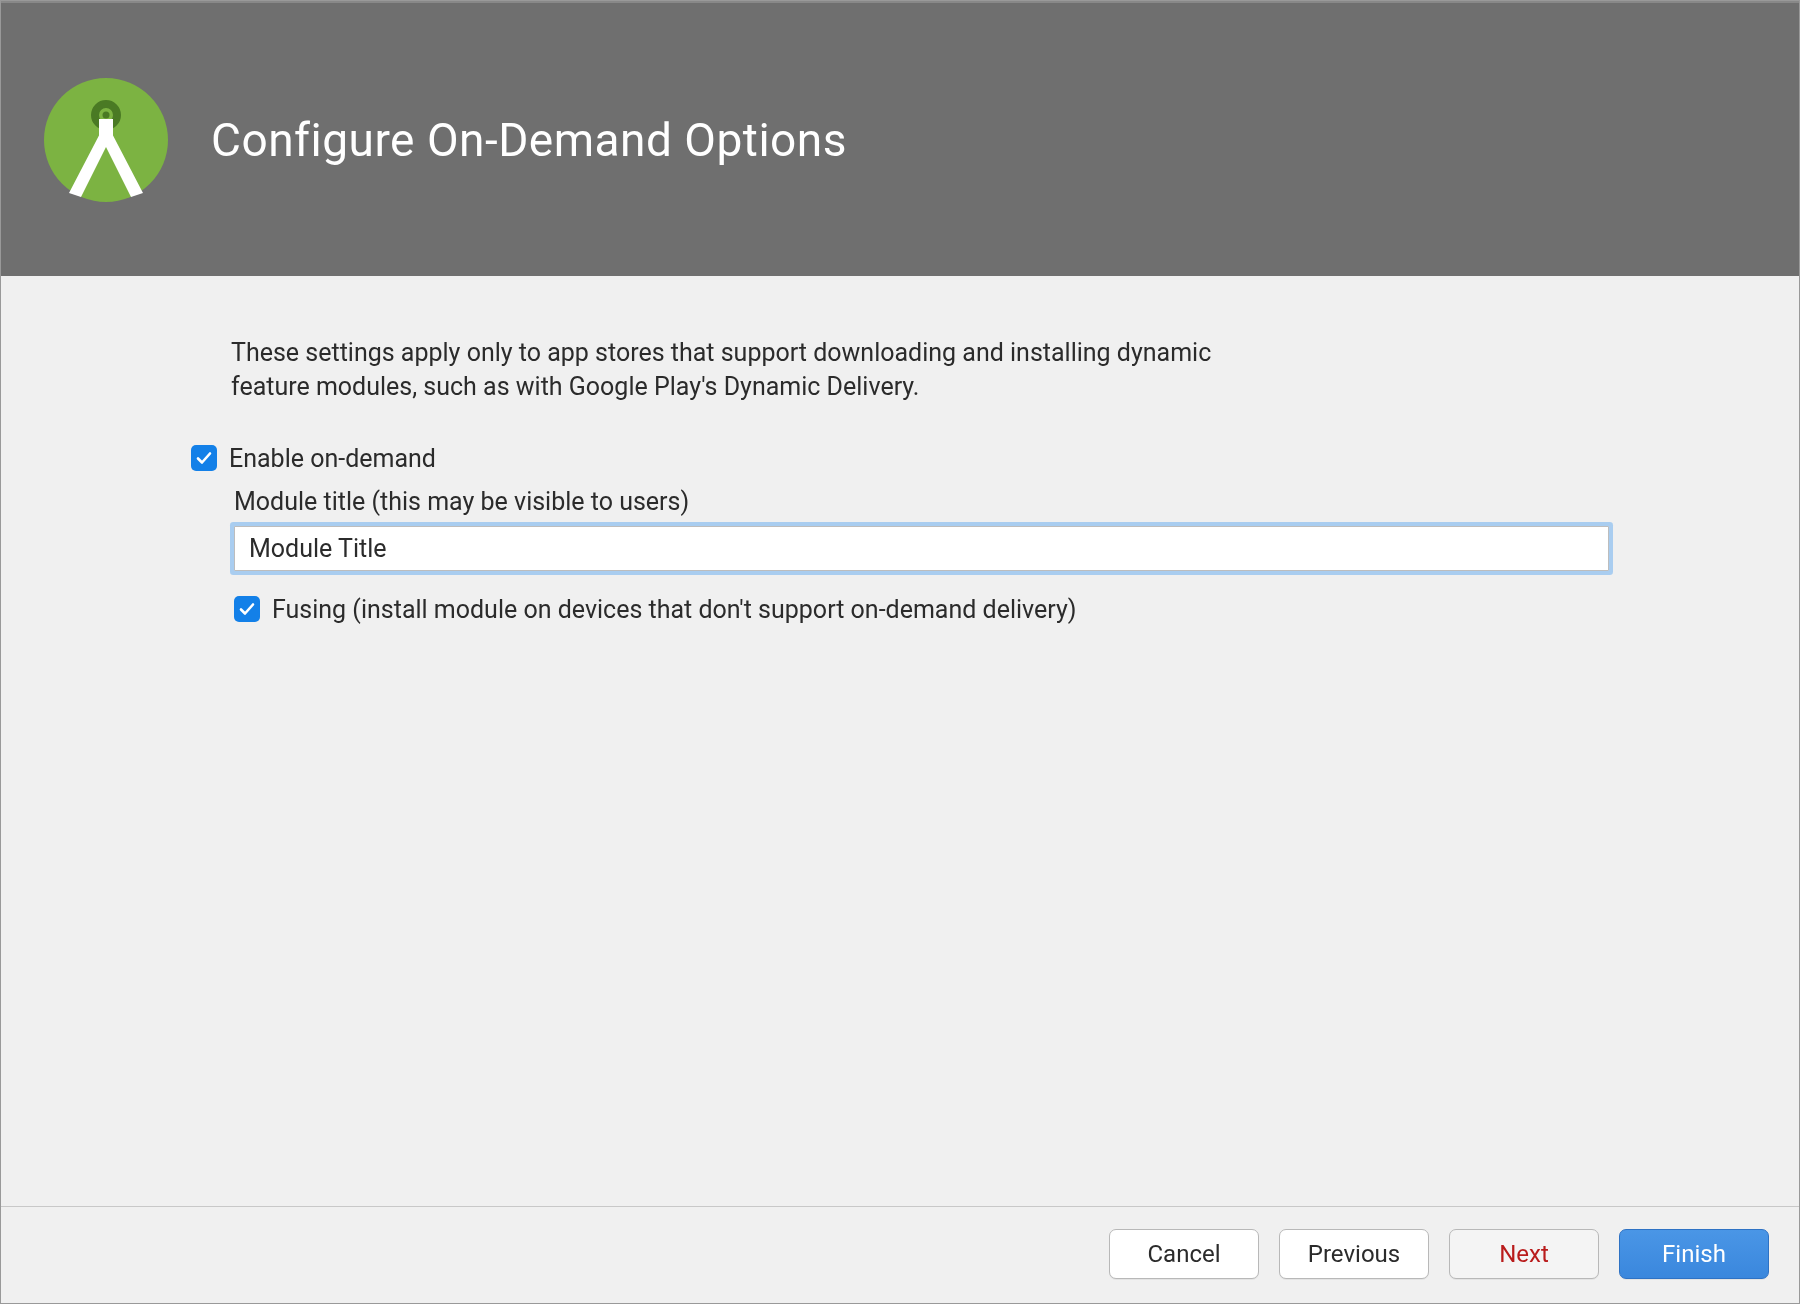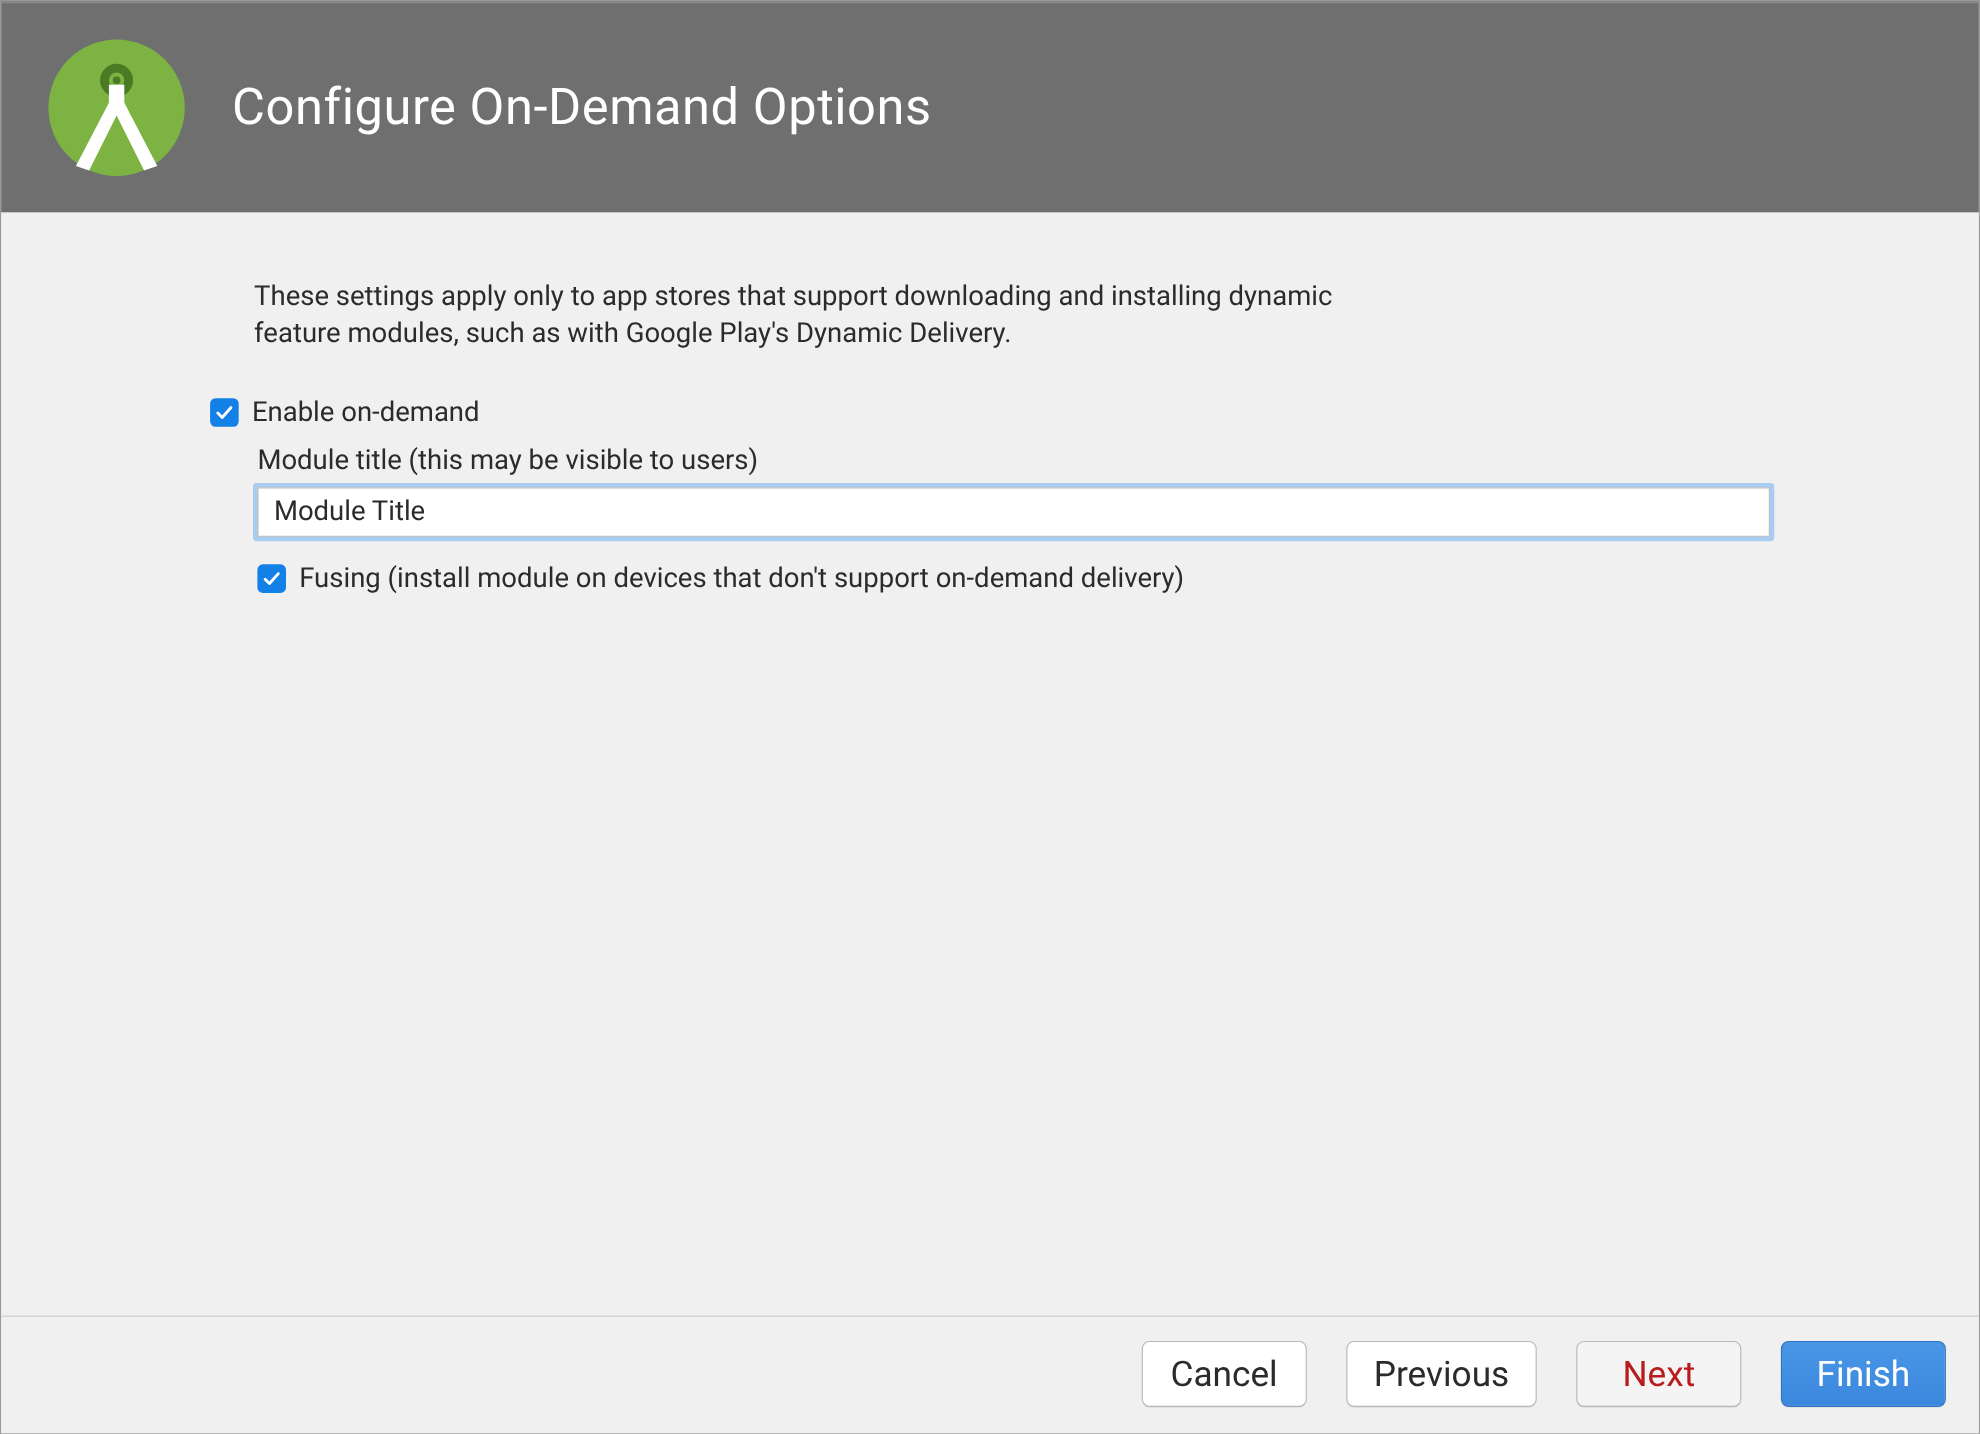--- a/index.html
+++ b/index.html
@@ -8,21 +8,21 @@
       background: #f0f0f0;
       width: 1800px;
       height: 1304px;
       border: 1px solid #999;
       display: flex;
       flex-direction: column;
       overflow: hidden;
     }
     .header {
       background: #6f6f6f;
-      height: 192px;
+      height: 275px;
       display: flex;
       align-items: center;
       padding-left: 40px;
       gap: 40px;
       border-top: 2px solid #888;
     }
     .logo-wrap {
       width: 130px;
       height: 130px;
       position: relative;
@@ -88,29 +88,28 @@
       border-top: 1px solid #c8c8c8;
       padding: 22px 30px 24px 30px;
       display: flex;
       justify-content: flex-end;
       gap: 20px;
       background: #f0f0f0;
     }
     .btn {
       min-width: 150px;
       padding: 10px 24px;
-      font-size: 32px;
+      font-size: 24px;
       border-radius: 7px;
       border: 1px solid #b8b8b8;
       background: #ffffff;
       color: #2b2b2b;
       box-shadow: 0 1px 0 rgba(0,0,0,0.05);
       cursor: pointer;
       font-family: inherit;
-      margin-left: 16px;
     }
     .btn.disabled {
       color: #b91c1c;
       background: #f4f4f4;
       cursor: default;
     }
     .btn.primary {
       background: #3f8fe2;
       background: linear-gradient(#4a96e6, #3a87dd);
       color: #ffffff;

